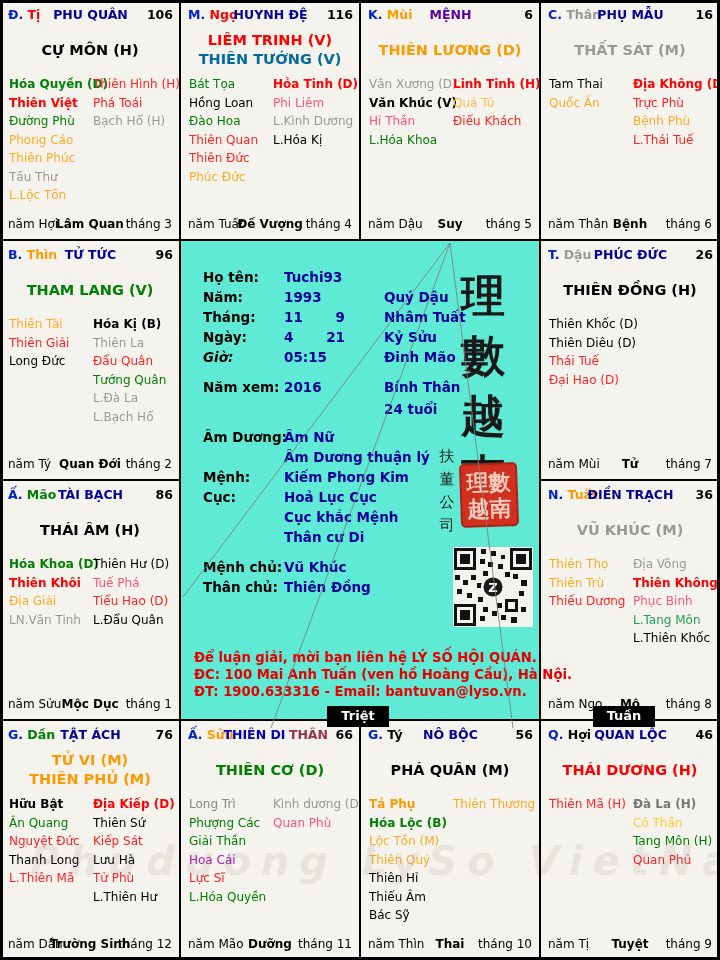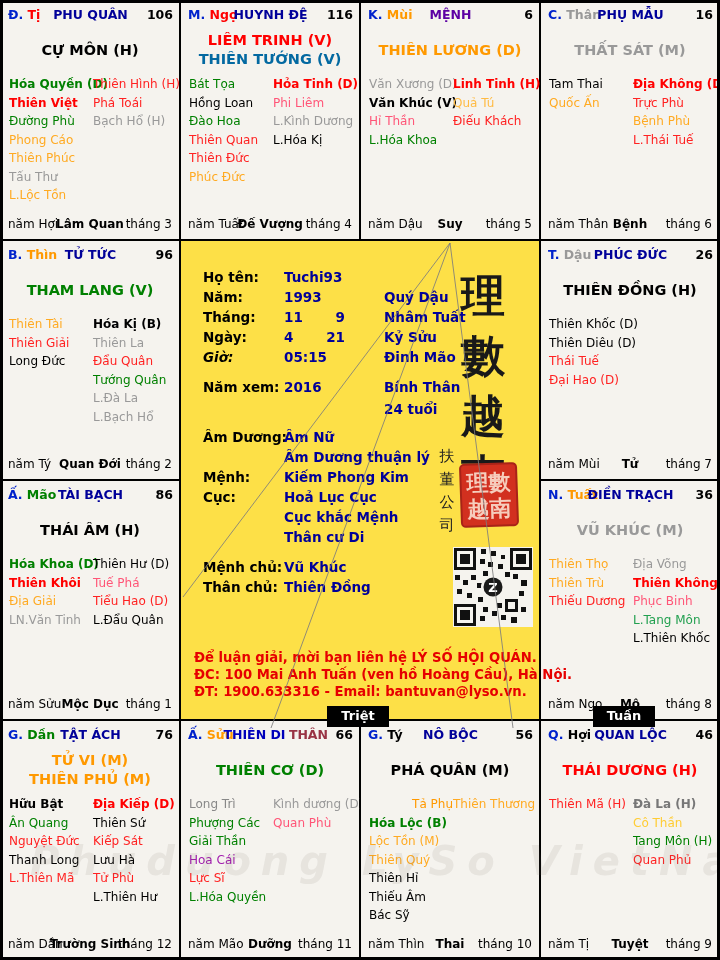--- a/index.html
+++ b/index.html
@@ -1,19 +1,19 @@
 <!DOCTYPE html>
 <html><head>
 <meta charset="utf-8">
 <style>
   *{margin:0;padding:0;box-sizing:border-box}
   html,body{width:720px;height:960px}
   body{position:relative;background:#ece9e2;font-family:"DejaVu Sans","Liberation Sans",sans-serif;overflow:hidden}
   .cell{position:absolute;width:180px;height:240px;background:#f5f3ee;border:1px solid #000}
-  .center{position:absolute;left:180px;top:240px;width:360px;height:480px;background:#fde047;border:1px solid #000;z-index:1}
+  .center{position:absolute;left:180px;top:240px;width:360px;height:480px;background:#5eead4;border:1px solid #000;z-index:1}
   .frame{position:absolute;inset:0;border:3px solid #000;pointer-events:none;z-index:6}
   .ch{position:absolute;top:6px;left:7px;right:6px;height:17px;font-size:12.5px;font-weight:bold;white-space:nowrap}
   .hp{position:absolute;left:26px;right:26px;text-align:center}
   .hp2{position:absolute;right:25px}
   .hn{position:absolute;right:0;color:#000}
   .ct{position:absolute;top:26px;left:0;right:0;height:46px;display:flex;flex-direction:column;justify-content:center;text-align:center;font-weight:bold;font-size:14.5px;line-height:19px}
   .cs{position:absolute;top:74px;left:8px;right:1px;bottom:30px;display:flex;font-size:12px;line-height:18.5px}
   .cs .c1{width:84px;flex:none}
   .cs .c2{flex:1}
   .cs div{white-space:nowrap}
@@ -292,21 +292,21 @@
       <span class="ft">tháng 11</span>
     </div>
   </div>
 <div class="cell" style="left: 360px; top: 720px;">
     <div class="ch"><span style="color: rgb(0, 34, 204);">G.</span><span style="color: rgb(0, 0, 0);"> Tý</span><span class="hp" style="color: rgb(0, 0, 153);">NÔ BỘC</span><span class="hn">56</span></div>
     <div class="ct">
       <div style="color: rgb(0, 0, 0);">PHÁ QUÂN (M)</div>
     </div>
     <div class="cs">
       <div class="c1">
-        <div style="color: rgb(255, 153, 0); font-weight: normal; text-align: right;">Tả Phụ</div>
+        <div style="color: rgb(255, 153, 0); font-weight: bold;">Tả Phụ</div>
         <div style="color: rgb(0, 128, 0); font-weight: bold;">Hóa Lộc (B)</div>
         <div style="color: rgb(255, 170, 34); font-weight: normal;">Lộc Tồn (M)</div>
         <div style="color: rgb(255, 170, 34); font-weight: normal;">Thiên Quý</div>
         <div style="color: rgb(0, 0, 0); font-weight: normal;">Thiên Hỉ</div>
         <div style="color: rgb(0, 0, 0); font-weight: normal;">Thiếu Âm</div>
         <div style="color: rgb(0, 0, 0); font-weight: normal;">Bác Sỹ</div>
       </div>
       <div class="c2">
         <div style="color: rgb(255, 170, 34); font-weight: normal;">Thiên Thương</div>
       </div>

